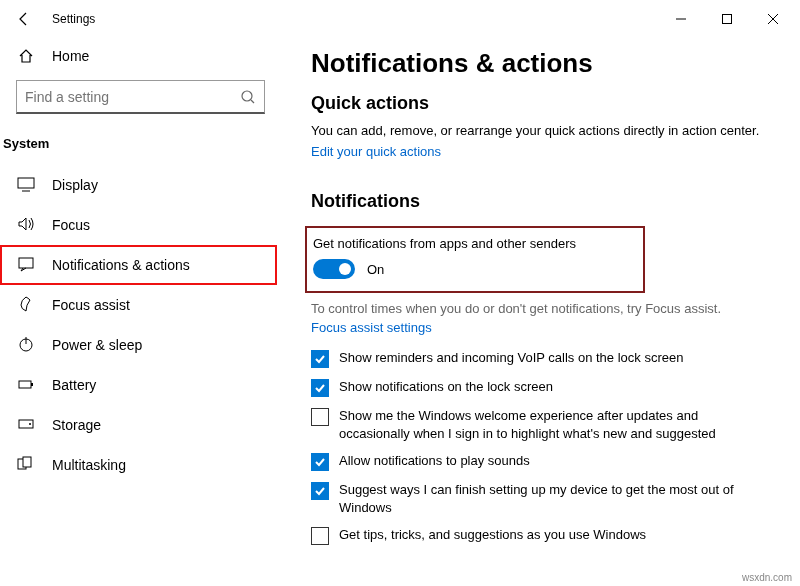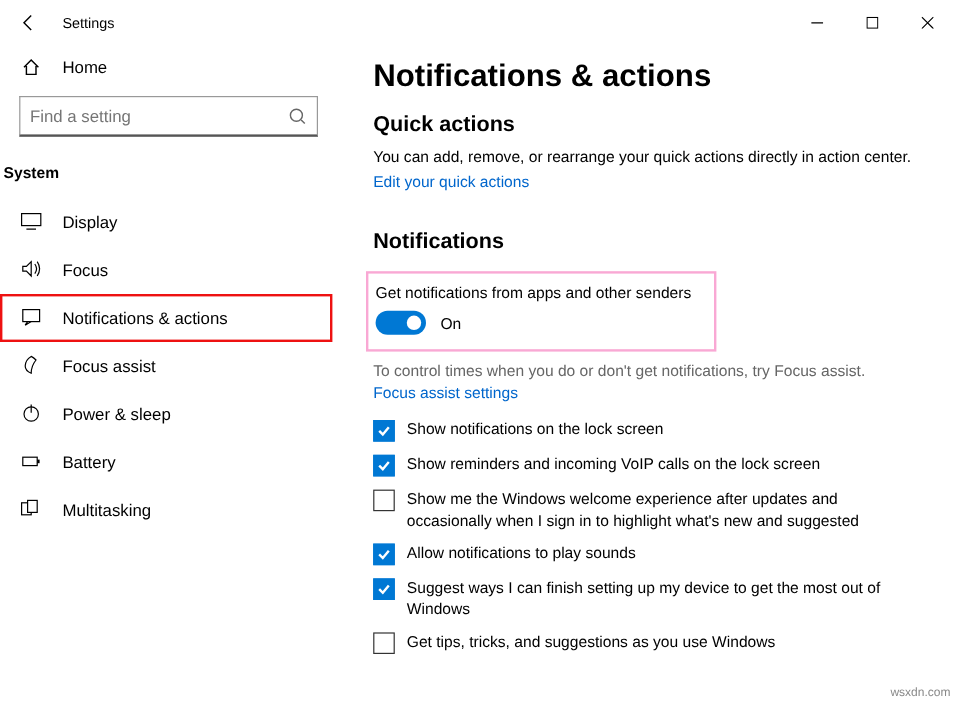--- a/index.html
+++ b/index.html
@@ -91,24 +91,24 @@
       flex: 1;
       padding: 10px 30px 0 30px;
       overflow: hidden;
     }
     h1 { font-size: 26px; font-weight: 600; margin-bottom: 14px; }
     h2 { font-size: 18px; font-weight: 600; margin: 10px 0 8px 0; }
     h2.subs { margin-top: 32px; }
     .desc { font-size: 13px; color: #000; line-height: 1.4; }
     .link { color: #0066cc; font-size: 13px; margin-top: 4px; display: inline-block; }
     .toggle-block {
-      border: 2px solid #f9a8d4;
+      border: 2px solid #7f1d1d;
       padding: 8px 14px 12px 4px;
       margin: 14px 0 6px -6px;
-      width: 292px;
+      width: 340px;
     }
     .toggle-label { font-size: 13px; margin-bottom: 8px; padding-left: 2px; }
     .toggle-row { display: flex; align-items: center; gap: 12px; padding-left: 2px; }
     .toggle {
       width: 42px; height: 20px; border-radius: 10px;
       background: #0078d4; position: relative;
     }
     .toggle .knob {
       position: absolute; width: 12px; height: 12px; border-radius: 50%;
       background: #fff; top: 4px; right: 4px;
@@ -234,20 +234,29 @@
             <svg width="18" height="18" viewBox="0 0 18 18">
               <rect x="2" y="6" width="12" height="7" stroke="#000" fill="none"></rect>
               <rect x="14" y="8" width="2" height="3" fill="#000"></rect>
             </svg>
           </span>
         <span class="label">Battery</span>
       </div>
       <div class="nav-item">
         <span class="icon">
             <svg width="18" height="18" viewBox="0 0 18 18">
+              <rect x="2" y="5" width="14" height="8" stroke="#000" fill="none"></rect>
+              <circle cx="13" cy="9" r="1" fill="#000"></circle>
+            </svg>
+          </span>
+        <span class="label">Storage</span>
+      </div>
+      <div class="nav-item">
+        <span class="icon">
+            <svg width="18" height="18" viewBox="0 0 18 18">
               <rect x="1" y="4" width="8" height="10" stroke="#000" fill="none"></rect>
               <rect x="6" y="2" width="8" height="10" stroke="#000" fill="#fff"></rect>
             </svg>
           </span>
         <span class="label">Multitasking</span>
       </div>
     </div>
   </div>
 
   <div class="main">
@@ -273,29 +282,29 @@
     <a class="link">Focus assist settings</a>
 
     <div class="checks">
 
     <div class="check-row">
           <div class="check checked">
             <svg width="12" height="12" viewBox="0 0 12 12">
               <path d="M2 6 L5 9 L10 3" stroke="#fff" stroke-width="2" fill="none"></path>
             </svg>
           </div>
-          <div class="check-label">Show notifications on the lock screen</div>
+          <div class="check-label">Show reminders and incoming VoIP calls on the lock screen</div>
         </div>
         <div class="check-row">
           <div class="check checked">
             <svg width="12" height="12" viewBox="0 0 12 12">
               <path d="M2 6 L5 9 L10 3" stroke="#fff" stroke-width="2" fill="none"></path>
             </svg>
           </div>
-          <div class="check-label">Show reminders and incoming VoIP calls on the lock screen</div>
+          <div class="check-label">Show notifications on the lock screen</div>
         </div>
         <div class="check-row">
           <div class="check"></div>
           <div class="check-label">Show me the Windows welcome experience after updates and occasionally when I sign in to highlight what's new and suggested</div>
         </div>
         <div class="check-row">
           <div class="check checked">
             <svg width="12" height="12" viewBox="0 0 12 12">
               <path d="M2 6 L5 9 L10 3" stroke="#fff" stroke-width="2" fill="none"></path>
             </svg>

